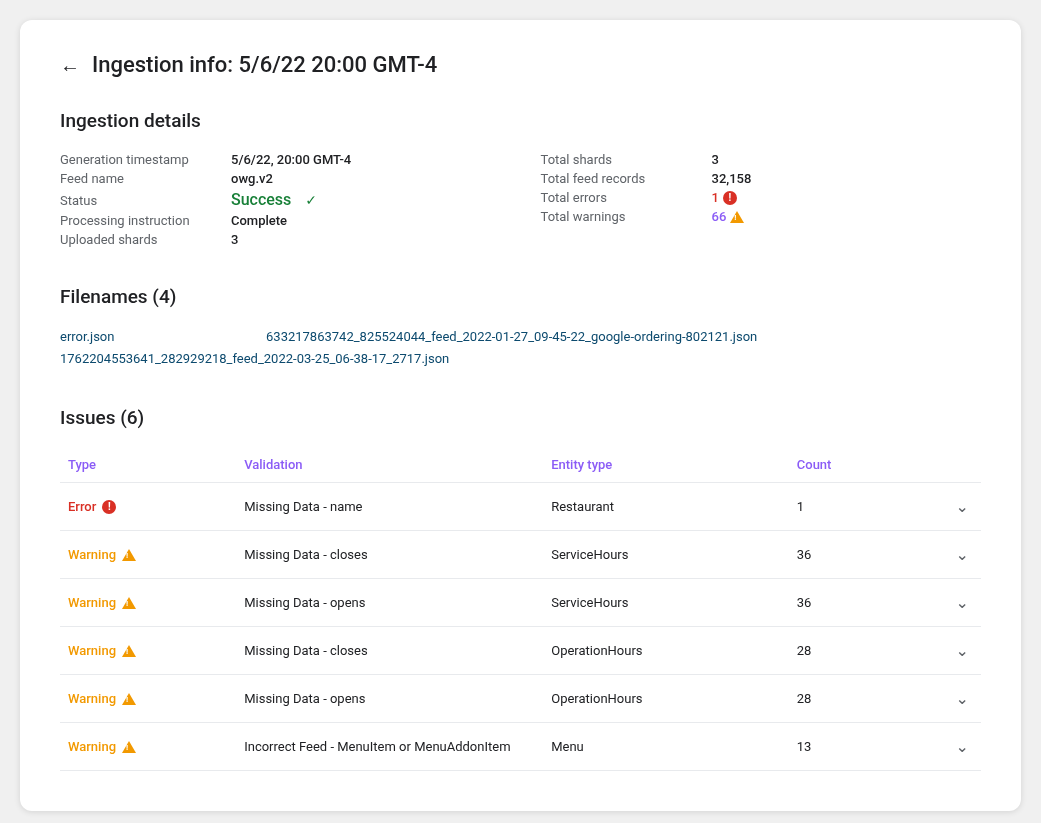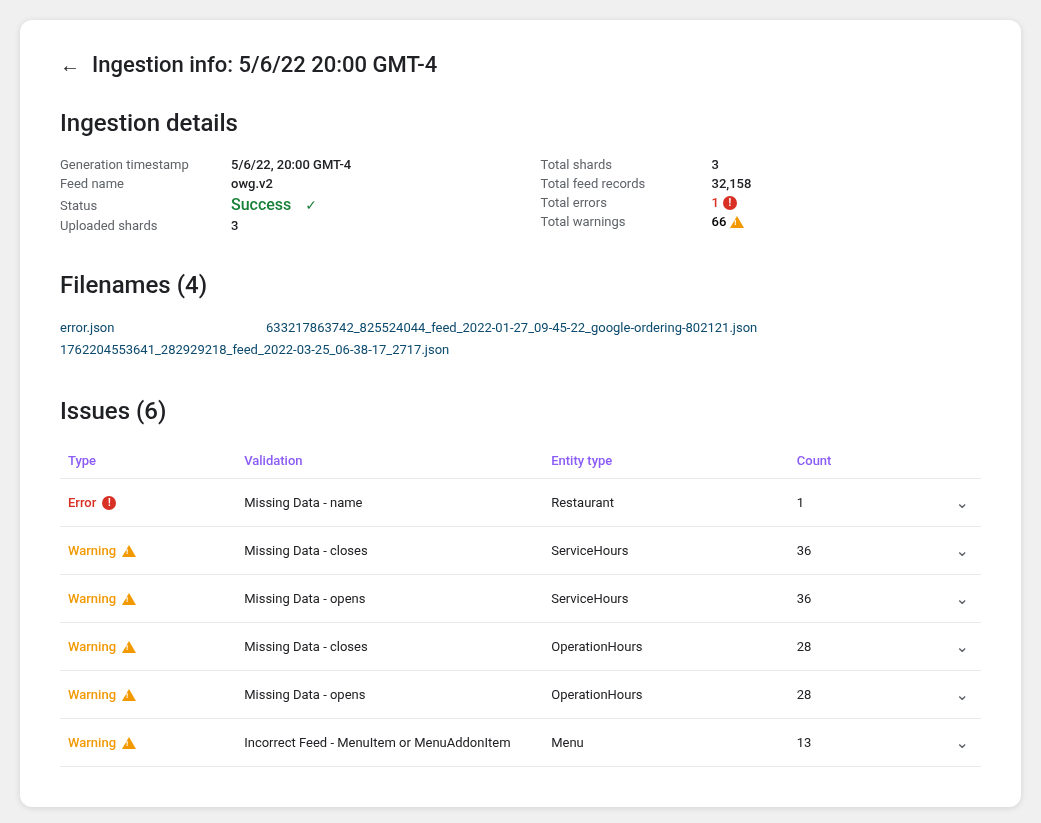--- a/index.html
+++ b/index.html
@@ -30,21 +30,21 @@
       font-size: 20px;
       cursor: pointer;
       color: #202124;
     }
     .page-title {
       font-size: 22px;
       font-weight: 500;
       color: #202124;
     }
     .section-title {
-      font-size: 24px;
+      font-size: 19px;
       font-weight: 500;
       color: #202124;
       margin-bottom: 18px;
     }
     .details-grid {
       display: grid;
       grid-template-columns: 1fr 1fr;
       gap: 6px 40px;
       margin-bottom: 36px;
     }
@@ -81,21 +81,21 @@
       align-items: center;
       gap: 4px;
       color: #d93025;
       font-weight: 500;
       font-size: 13px;
     }
     .warning-badge {
       display: inline-flex;
       align-items: center;
       gap: 4px;
-      color: #000000;
+      color: #8b5cf6;
       font-weight: 500;
       font-size: 13px;
     }
     .circle-icon {
       width: 14px;
       height: 14px;
       border-radius: 50%;
       display: inline-flex;
       align-items: center;
       justify-content: center;
@@ -212,20 +212,24 @@
         <div class="detail-row">
           <span class="detail-label">Feed name</span>
           <span class="detail-value">owg.v2</span>
         </div>
         <div class="detail-row">
           <span class="detail-label">Status</span>
           <span class="status-success">
             <span>Success</span>
             <span class="checkmark">✓</span>
           </span>
+        </div>
+        <div class="detail-row">
+          <span class="detail-label">Processing instruction</span>
+          <span class="detail-value">Complete</span>
         </div>
         <div class="detail-row">
           <span class="detail-label">Uploaded shards</span>
           <span class="detail-value">3</span>
         </div>
       </div>
 
       <div>
         <div class="detail-row">
           <span class="detail-label">Total shards</span>

